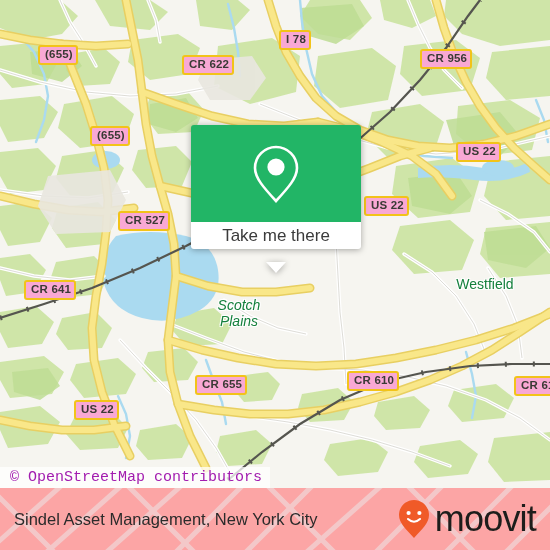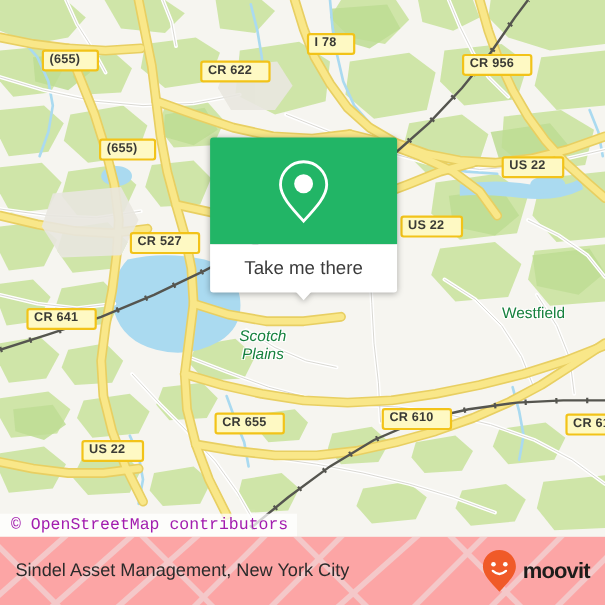--- a/index.html
+++ b/index.html
@@ -28,28 +28,28 @@
     position: absolute;
     left: 0; top: 0;
     width: 550px;
     height: 488px;
     display: block;
   }
 
   
   .shield {
     position: absolute;
-    background: #fef9c3;
+    background: #f9a8d4;
     border: 2px solid #f2c319;
     border-radius: 3px;
     color: #3a3a35;
     font-size: 11.5px;
     font-weight: bold;
     font-family: "Liberation Sans", sans-serif;
-    padding: 1px 15px 2px 5px;
+    padding: 1px 3px 2px 5px;
     line-height: 13px;
     white-space: nowrap;
     letter-spacing: 0.2px;
     box-sizing: border-box;
   }
 
   
   .place-label {
     position: absolute;
     color: #15803d;
@@ -77,21 +77,21 @@
     background: #22b566;
     border-radius: 3px 3px 0 0;
     height: 97px;
     display: flex;
     align-items: center;
     justify-content: center;
   }
   #callout-white {
     background: #ffffff;
     border-radius: 0 0 3px 3px;
-    height: 44px;
+    height: 27px;
     display: flex;
     align-items: center;
     justify-content: center;
   }
   #callout-label {
     color: #3b3b3b;
     font-size: 17px;
     font-family: "Liberation Sans", sans-serif;
   }
   #callout-tail {
@@ -152,22 +152,22 @@
     position: absolute;
     right: 14px;
     top: 0;
     height: 62px;
     display: flex;
     align-items: center;
     gap: 4px;
   }
   #brand-text {
     color: #1d1d1b;
-    font-size: 20px;
-    font-weight: bold;
+    font-size: 36px;
+    font-weight: normal;
     font-family: "Liberation Sans", sans-serif;
     letter-spacing: -0.8px;
     line-height: 30px;
   }
 </style>
 </head>
 <body>
 
 <div id="map-area">
 

